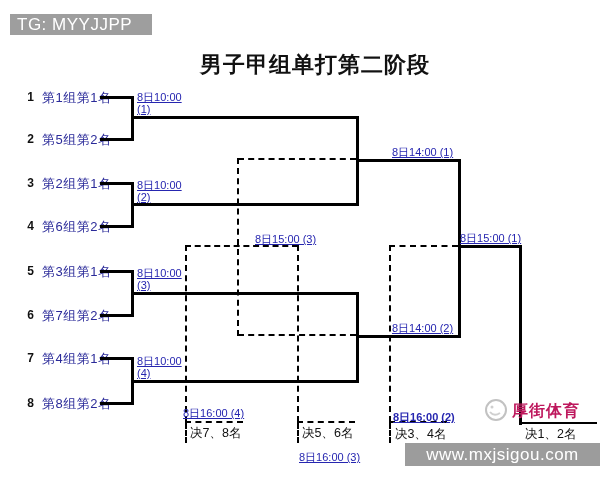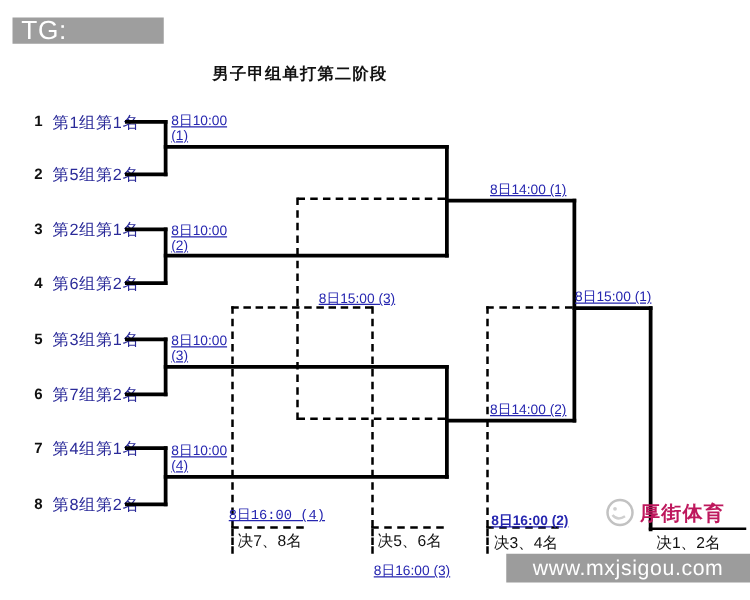--- a/index.html
+++ b/index.html
@@ -9,27 +9,27 @@
   }
   
   .hl{position:absolute;height:3px;background:#000;}
   .vl{position:absolute;width:3px;background:#000;}
   .hl.thin{height:2px;}
   
   .hd{position:absolute;height:0;border-top:2px dashed #000;}
   .vd{position:absolute;width:0;border-left:2px dashed #000;}
   
   .tgbar{
-    position:absolute;left:10px;top:14px;width:121px;height:21px;
-    background:#9e9e9e;color:#fff;font-size:21px;line-height:21px;
+    position:absolute;left:10px;top:14px;width:142px;height:21px;
+    background:#9e9e9e;color:#fff;font-size:17px;line-height:21px;
     padding-left:7px;box-sizing:border-box;letter-spacing:.5px;
   }
   .title{
-    position:absolute;left:170px;top:50px;width:260px;text-align:left;
-    font-family:Liberation Serif, serif;font-weight:bold;font-size:13px;color:#111;
+    position:absolute;left:170px;top:50px;width:260px;text-align:right;
+    font-family:Liberation Serif, serif;font-weight:bold;font-size:22px;color:#111;
     letter-spacing:1px;
   }
   .seed{position:absolute;width:14px;text-align:right;font-size:12px;font-weight:bold;color:#111;}
   .pname{position:absolute;font-size:13px;color:#2a2a99;letter-spacing:.5px;white-space:nowrap;}
   .mlabel{
     position:absolute;font-size:11px;color:#2626b0;text-decoration:underline;
     text-align:left;line-height:12px;white-space:nowrap;
   }
   .rank{position:absolute;font-size:12.5px;color:#111;white-space:nowrap;}
   .wm-logo-text{
@@ -127,21 +127,21 @@
   <div class="mlabel" style="left:137px;top:355px;width:48px;">
     <span>8日10:00</span><br>
     <span>(4)</span>
   </div>
 
   <div class="mlabel" style="left:392px;top:146px;width:66px;">8日14:00 (1)</div>
   <div class="mlabel" style="left:392px;top:322px;width:66px;">8日14:00 (2)</div>
   <div class="mlabel" style="left:460px;top:232px;width:68px;">8日15:00 (1)</div>
   <div class="mlabel" style="left:239px;top:233px;width:60px;margin-left:16px;">8日15:00 (3)</div>
 
-  <div class="mlabel" style="left:183px;top:407px;width:76px;font-family:Liberation Mono, monospace;">8日16:00 (4)</div>
+  <div class="mlabel" style="left:183px;top:407px;width:76px;">8日16:00 (4)</div>
   <div class="mlabel" style="left:299px;top:407px;width:60px;margin-top:44px;">8日16:00 (3)</div>
   <div class="mlabel" style="left:393px;top:411px;width:64px;font-weight:bold;">8日16:00 (2)</div>
   <div class="rank" style="left:190px;top:425px;">决7、8名</div>
   <div class="rank" style="left:302px;top:425px;">决5、6名</div>
   <div class="rank" style="left:395px;top:426px;">决3、4名</div>
   <div class="rank" style="left:525px;top:426px;">决1、2名</div>
 
   <div class="wm-logo-circle">
     <svg width="24" height="24" viewBox="0 0 24 24">
       <circle cx="12" cy="12" r="10" fill="none" stroke="#c2c2c2" stroke-width="2"></circle>

